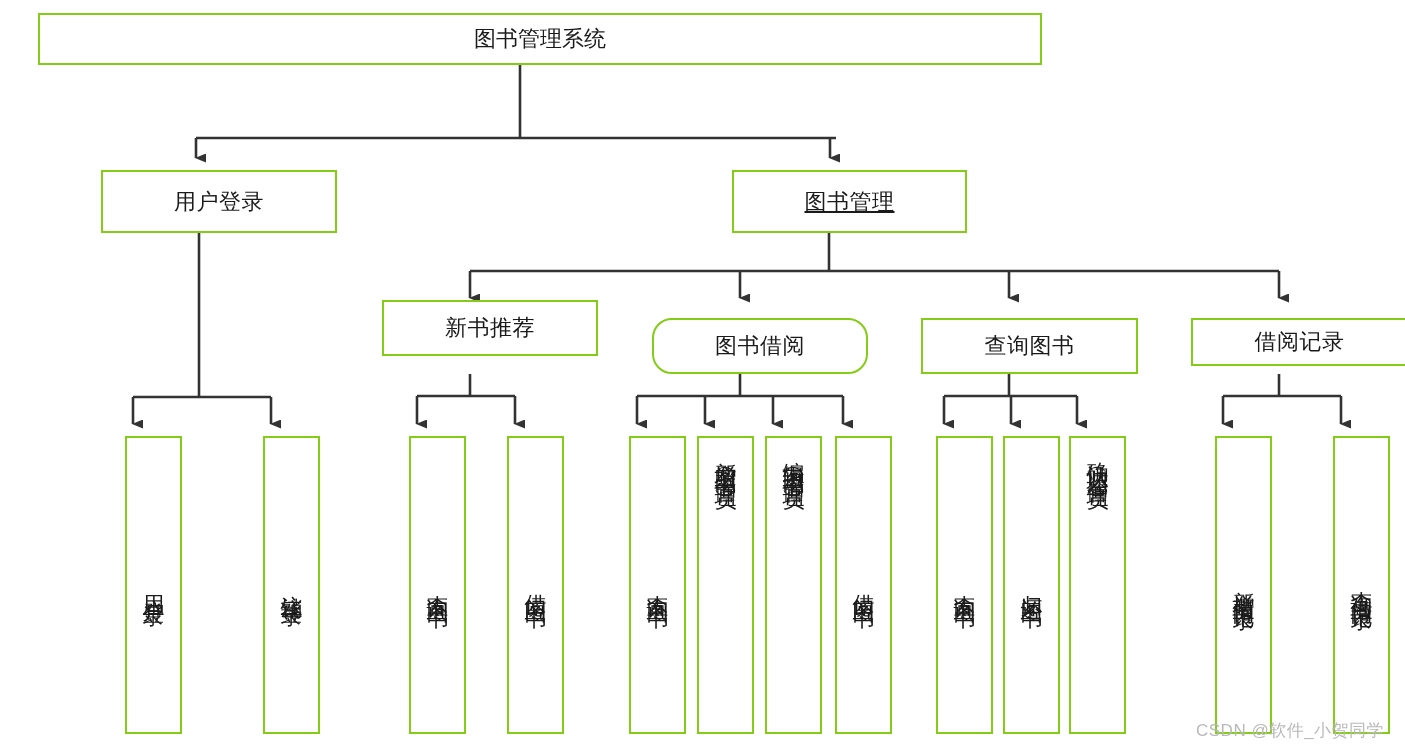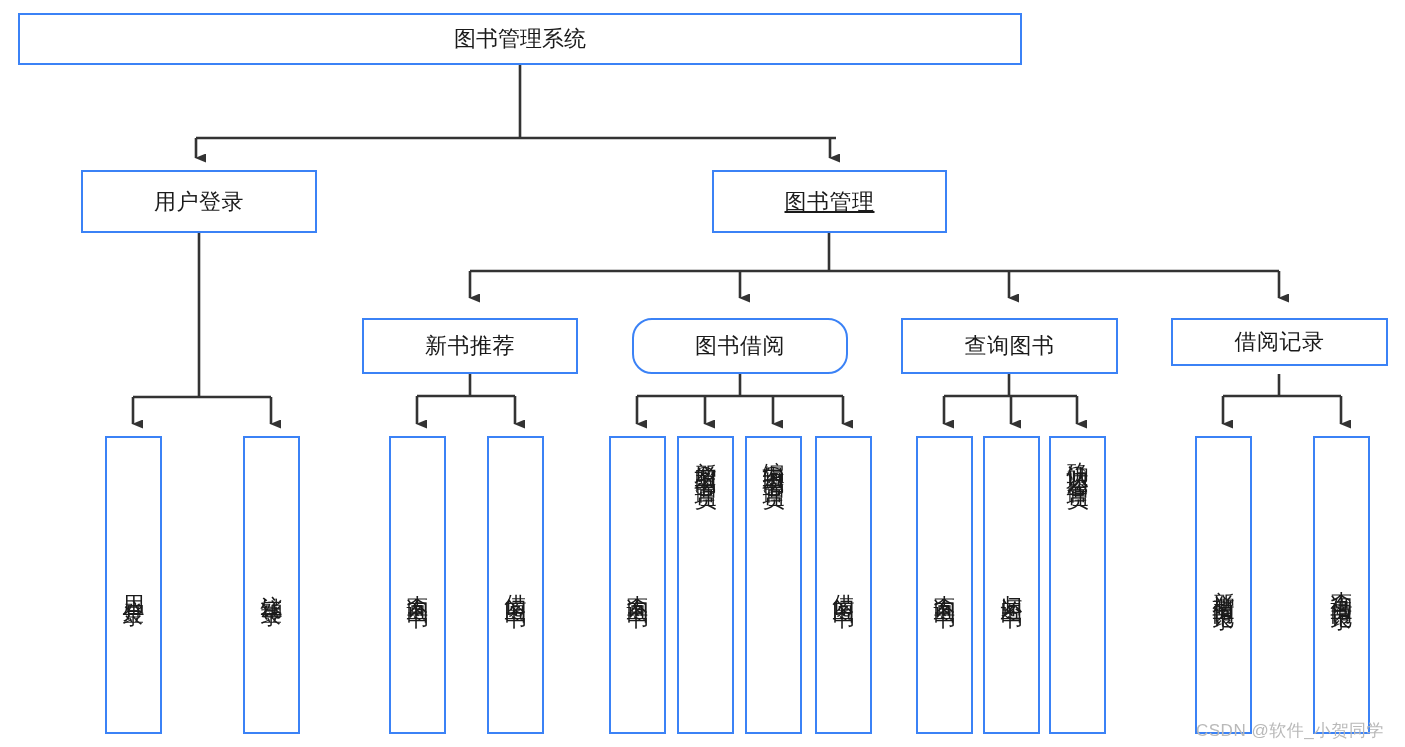--- a/index.html
+++ b/index.html
@@ -21,28 +21,29 @@
     position: absolute;
     left: 0;
     top: 0;
     width: 1405px;
     height: 747px;
     pointer-events: none;
   }
   .node {
     position: absolute;
     box-sizing: border-box;
-    border: 2px solid #3b82f6;
+    border: 2px solid #84cc16;
     background: #ffffff;
     color: #1a1a1a;
     display: flex;
     align-items: center;
     justify-content: center;
     text-align: center;
     line-height: 1.18;
+    margin-left: 20px;
   }
   .node.h {
     font-size: 22px;
     letter-spacing: 0.5px;
   }
   .node.root {
     font-size: 22px;
   }
   .node.v {
     writing-mode: vertical-rl;
@@ -123,21 +124,21 @@
     <span>图书管理系统</span>
   </div>
 
   <div class="node h" style="left:81px; top:170px; width:236px; height:63px;">
     <span>用户登录</span>
   </div>
   <div class="node h" style="left:712px; top:170px; width:235px; height:63px;text-decoration:underline;">
     <span>图书管理</span>
   </div>
 
-  <div class="node h" style="left:362px; top:318px; width:216px; height:56px;">
+  <div class="node h" style="left:362px; top:300px; width:216px; height:56px;">
     <span>新书推荐</span>
   </div>
   <div class="node h" style="left:632px; top:318px; width:216px; height:56px;border-radius:20px;">
     <span>图书借阅</span>
   </div>
   <div class="node h" style="left:901px; top:318px; width:217px; height:56px;">
     <span>查询图书</span>
   </div>
   <div class="node h" style="left:1171px; top:318px; width:217px; height:48px;">
     <span>借阅记录</span>

